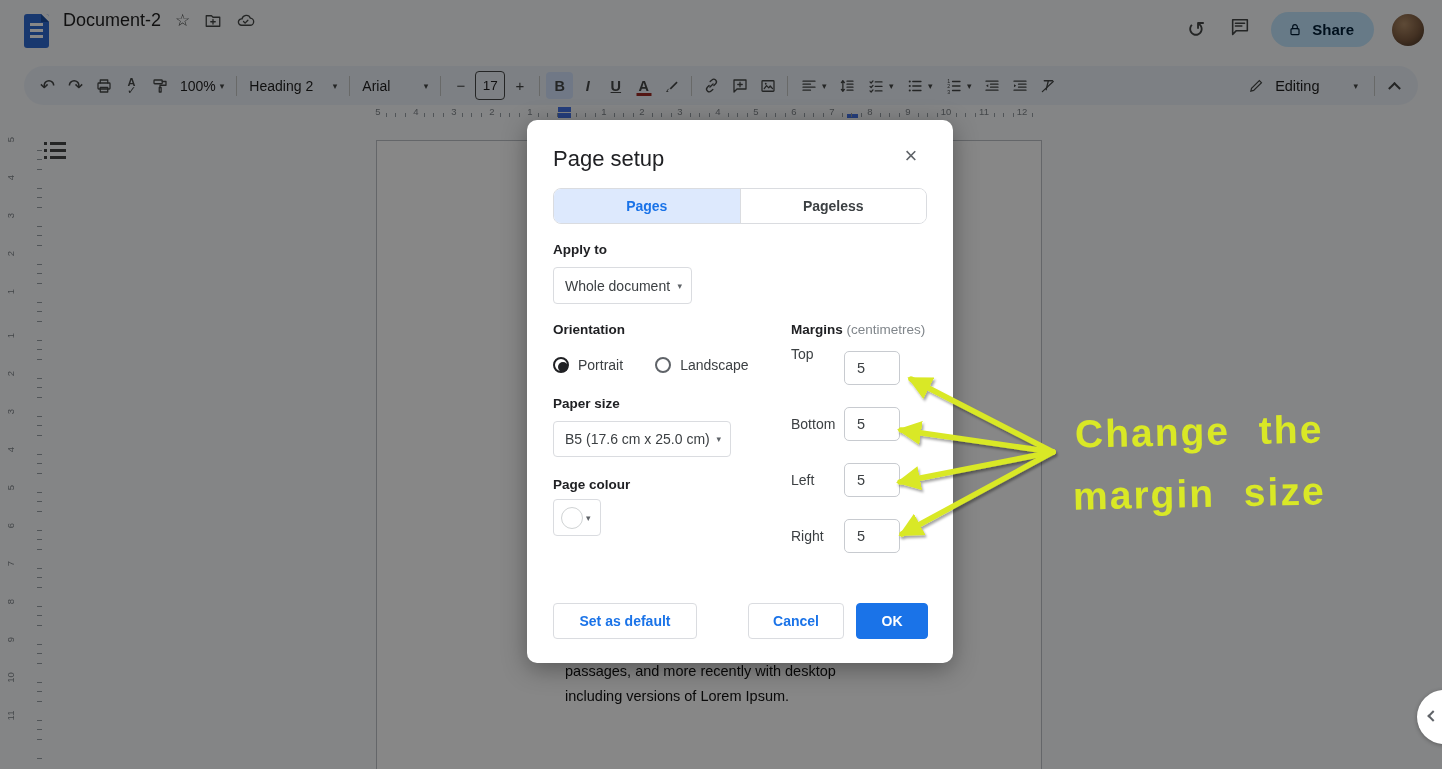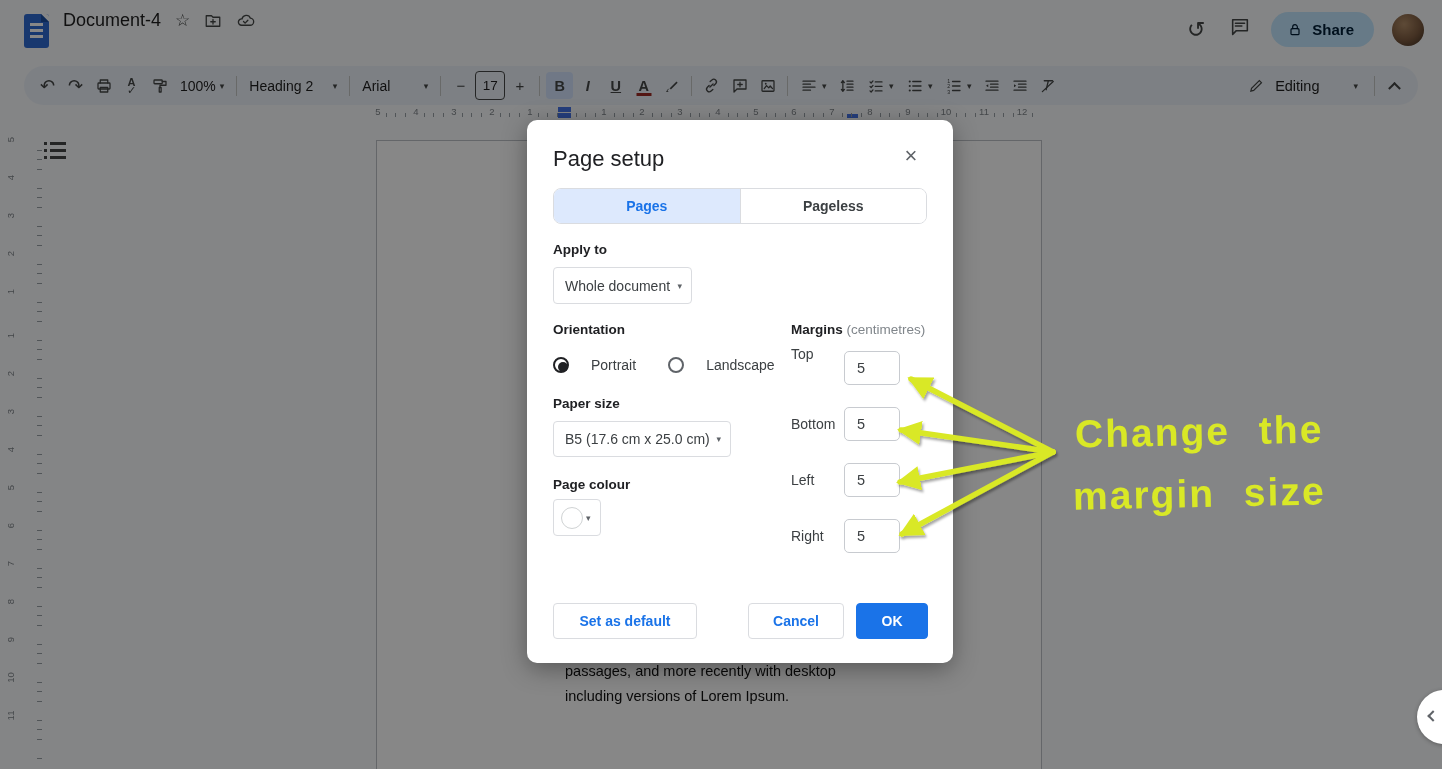--- a/index.html
+++ b/index.html
@@ -88,21 +88,21 @@
   .dlg-label { position:absolute; font-size:13.5px; font-weight:bold; color:#202124; }
   .dd { position:absolute; border:1px solid #dadce0; border-radius:4px; display:flex;
     align-items:center; font-size:14px; color:#3c4043; }
   .dd .dd-val { padding-left:11px; flex:1; white-space:nowrap; }
   .dd .dd-caret { font-size:9px; color:#5f6368; padding-right:9px; }
   .radio-row { position:absolute; left:26px; top:235px; height:20px; display:flex; align-items:center; }
   .radio { width:16px; height:16px; border-radius:50%; border:2px solid #5f6368; position:relative; }
   .radio.checked { border-color:#202124; }
   .radio.checked::after { content:""; position:absolute; left:3px; top:3px; width:10px; height:10px;
     border-radius:50%; background:#202124; }
-  .radio-lab { font-size:14px; color:#3c4043; margin-left:22px; }
+  .radio-lab { font-size:14px; color:#3c4043; margin-left:9px; }
   .colour-swatch { width:22px; height:22px; border-radius:50%; background:#fff; border:1px solid #d0d3d4; margin-left:7px; }
   .m-header { position:absolute; left:264px; top:202px; font-size:13.5px; }
   .m-header .b { font-weight:bold; color:#202124; }
   .m-header .u { color:#80868b;margin-top:22px; }
   .m-row-label { position:absolute; left:264px; width:50px; font-size:14px; color:#3c4043; line-height:34px; }
   .m-input { position:absolute; left:317px; width:56px; height:34px; border:1px solid #c8cbd0;
     border-radius:5px; font-family:"Liberation Sans",sans-serif; font-size:14.5px; color:#3c4043;
     padding-left:12px; outline:none; background:#fff; }
   .dlg-btn { position:absolute; top:483px; height:36px; border-radius:4px; border:1px solid #dadce0;
     background:#fff; color:#1a73e8; font-weight:bold; font-size:14px; display:flex;
@@ -124,21 +124,21 @@
 </head>
 <body>
 
 <div class="app-header">
   <div class="docs-icon">
     <span class="ln" style="top:9px"></span>
       <span class="ln" style="top:15px"></span>
       <span class="ln" style="top:21px"></span>
   </div>
   <div class="title-row">
-    <span class="doc-title">Document-4</span>
+    <span class="doc-title">Document-2</span>
     <span class="t-ico">☆</span>
     <span class="t-ico">
       <svg width="18" height="18" viewBox="0 0 24 24">
           <path d="M3 5h7l2 2h9v12H3z"></path>
           <path d="M12 10v6M9 13h6"></path>
         </svg>
     </span>
     <span class="t-ico">
       <svg width="19" height="19" viewBox="0 0 24 24">
           <path d="M7 18a4 4 0 1 1 .6-7.96A5.5 5.5 0 0 1 18.2 9.1 4 4 0 0 1 17.5 18H7z"></path>

